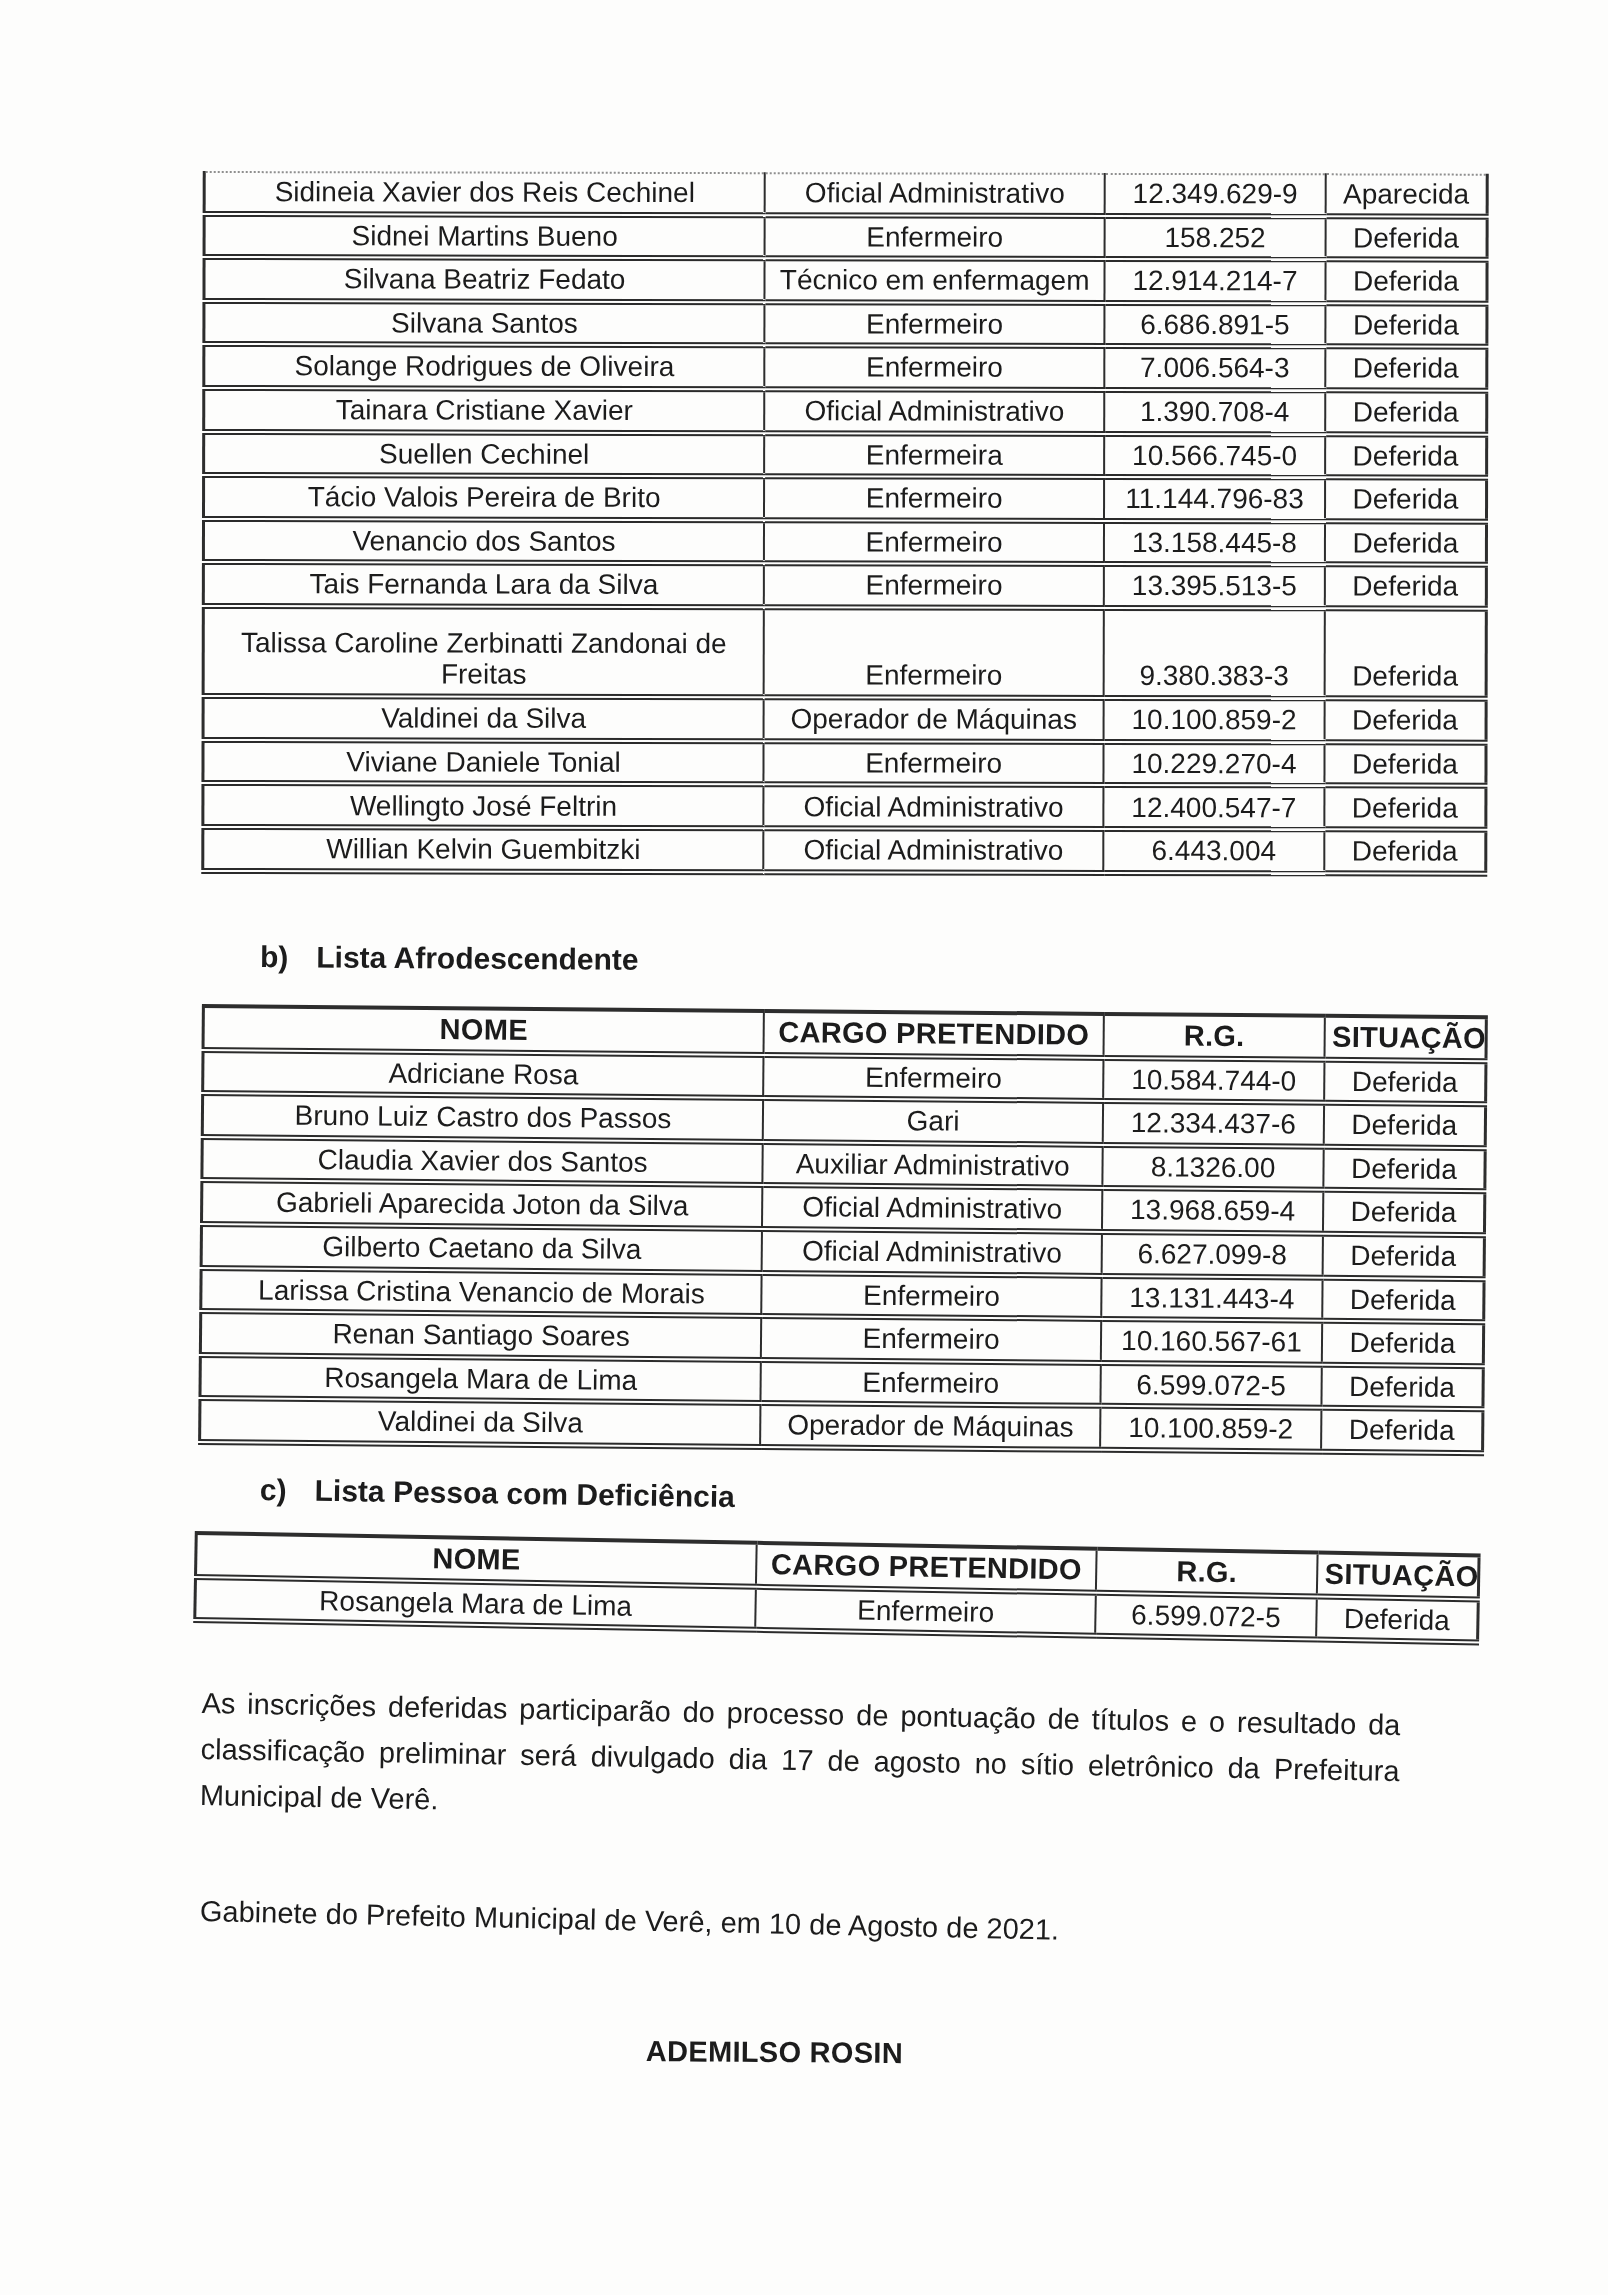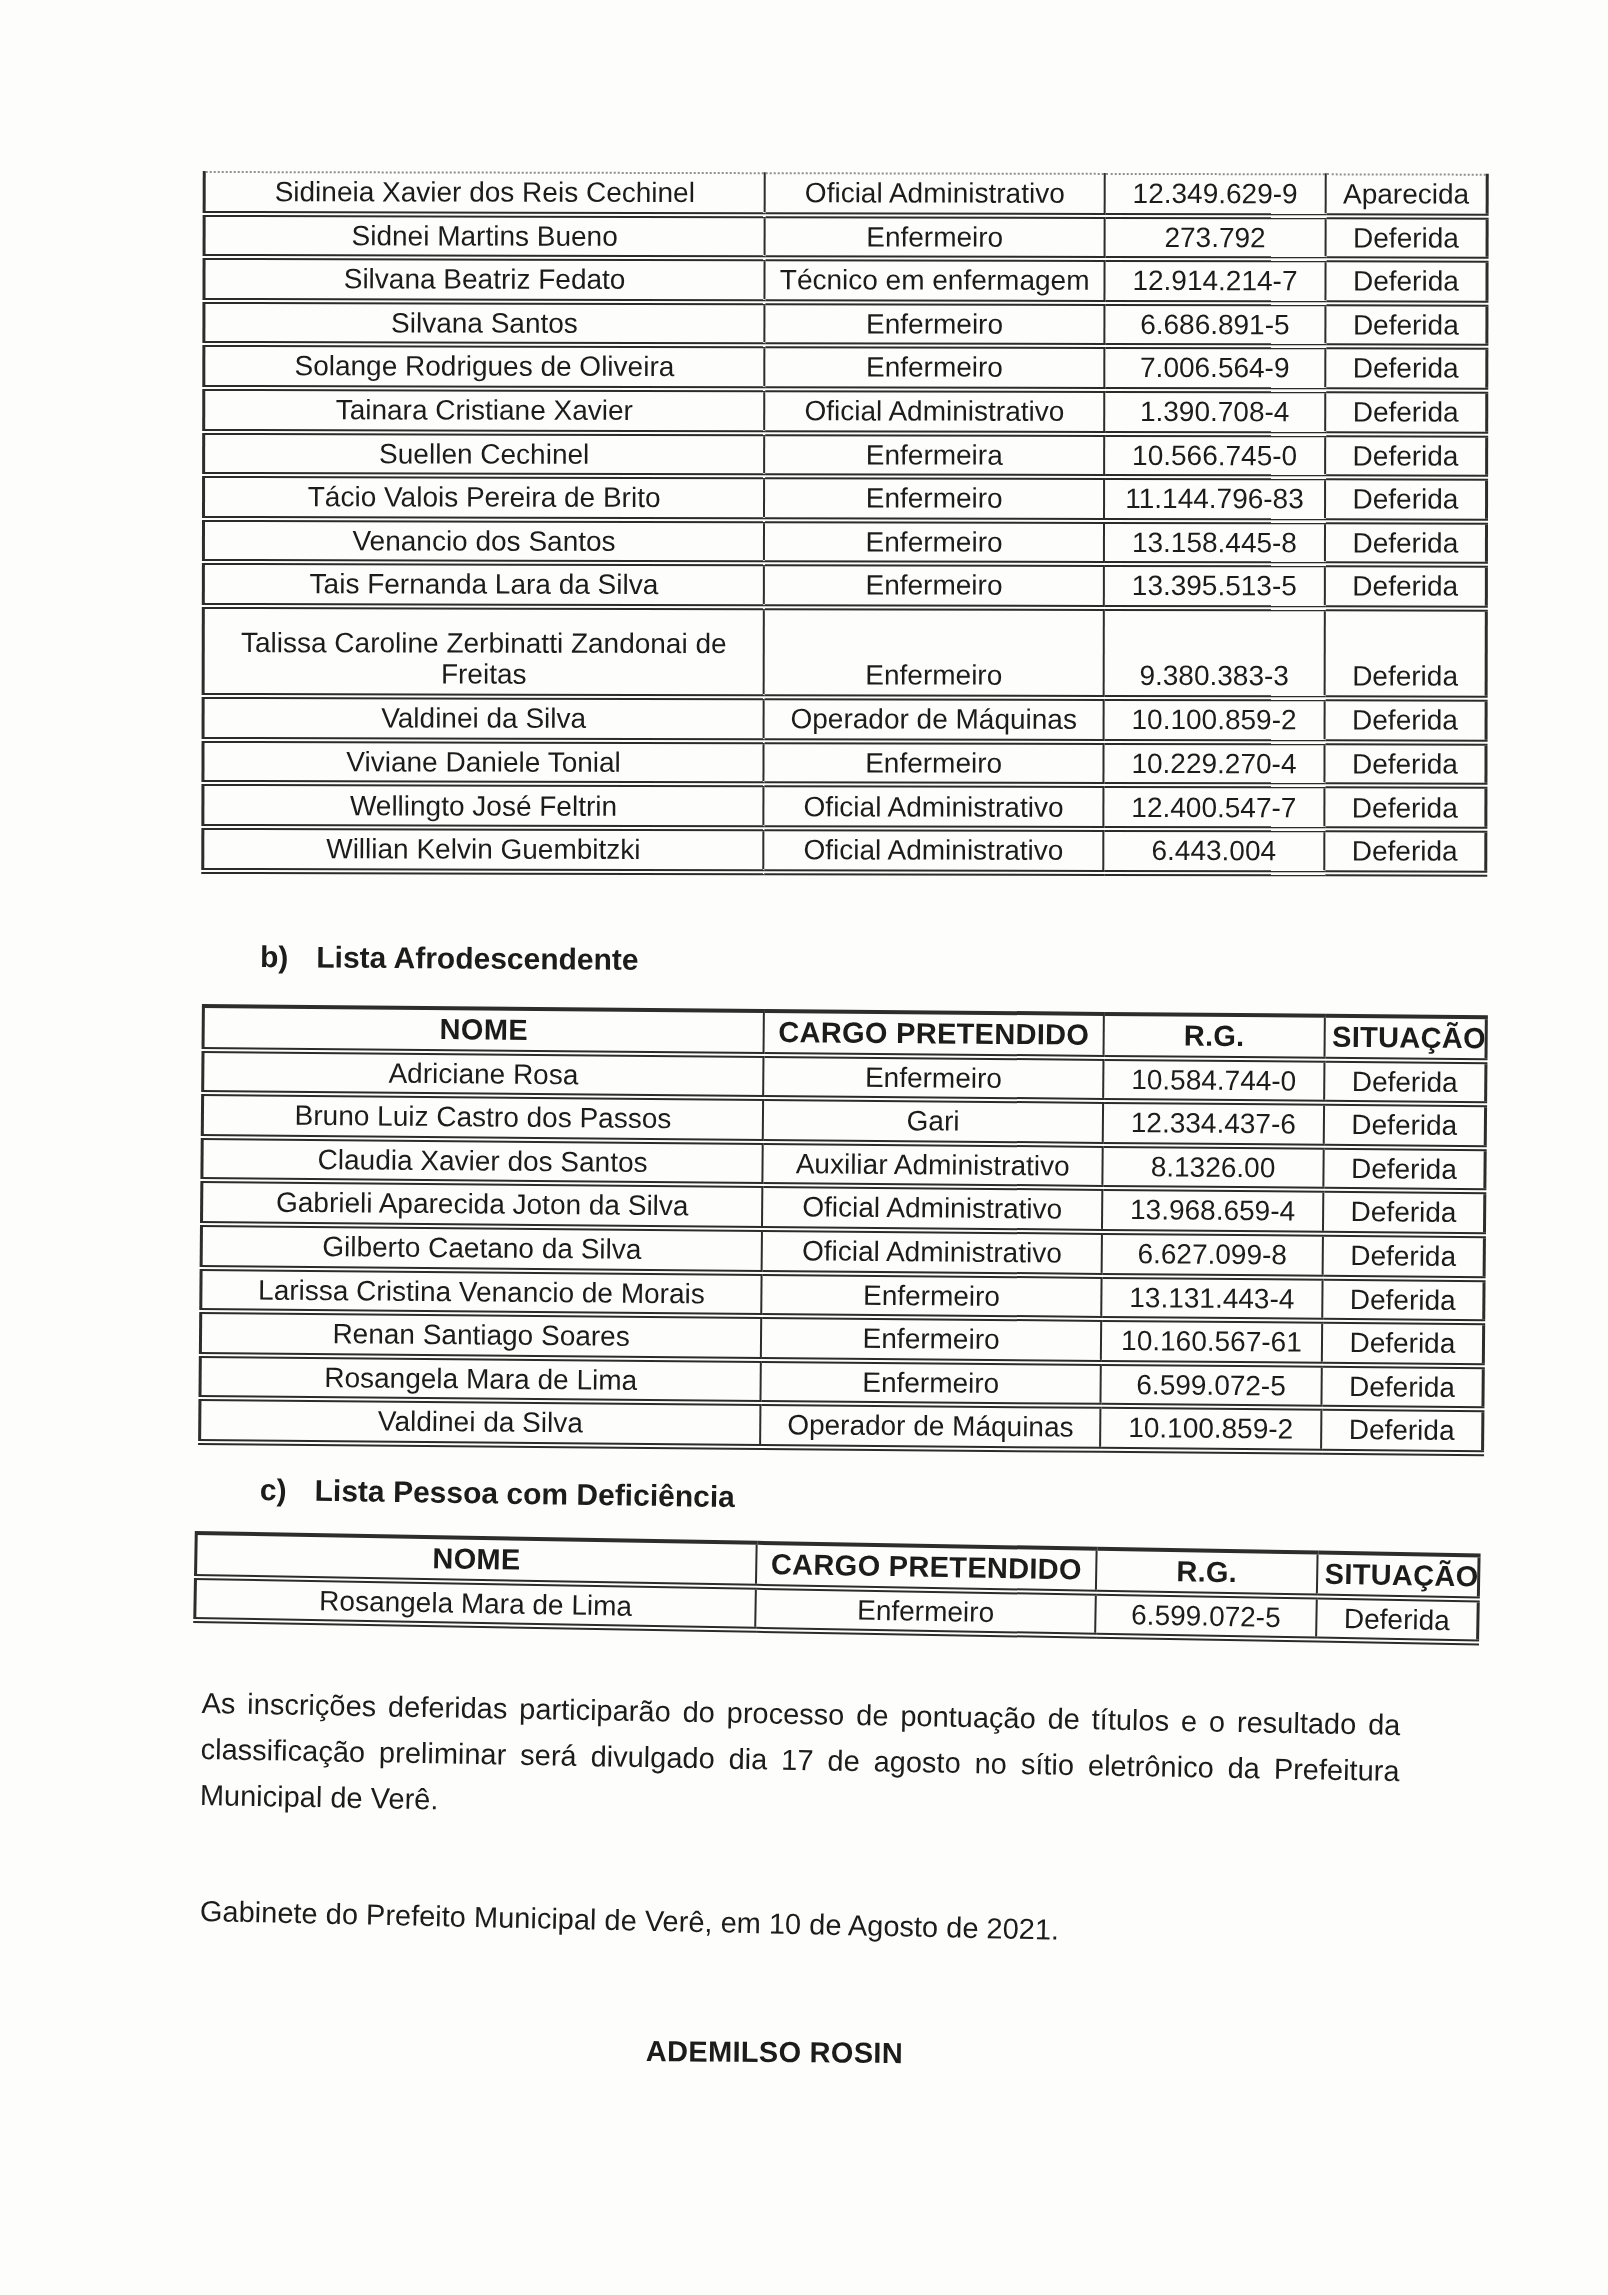--- a/index.html
+++ b/index.html
@@ -112,39 +112,39 @@
     <tbody>
         <tr>
           <td>Sidineia Xavier dos Reis Cechinel</td>
           <td>Oficial Administrativo</td>
           <td>12.349.629-9</td>
           <td>Aparecida</td>
         </tr>
         <tr>
           <td>Sidnei Martins Bueno</td>
           <td>Enfermeiro</td>
-          <td>273.792</td>
+          <td>158.252</td>
           <td>Deferida</td>
         </tr>
         <tr>
           <td>Silvana Beatriz Fedato</td>
           <td>Técnico em enfermagem</td>
           <td>12.914.214-7</td>
           <td>Deferida</td>
         </tr>
         <tr>
           <td>Silvana Santos</td>
           <td>Enfermeiro</td>
           <td>6.686.891-5</td>
           <td>Deferida</td>
         </tr>
         <tr>
           <td>Solange Rodrigues de Oliveira</td>
           <td>Enfermeiro</td>
-          <td>7.006.564-9</td>
+          <td>7.006.564-3</td>
           <td>Deferida</td>
         </tr>
         <tr>
           <td>Tainara Cristiane Xavier</td>
           <td>Oficial Administrativo</td>
           <td>1.390.708-4</td>
           <td>Deferida</td>
         </tr>
         <tr>
           <td>Suellen Cechinel</td>

